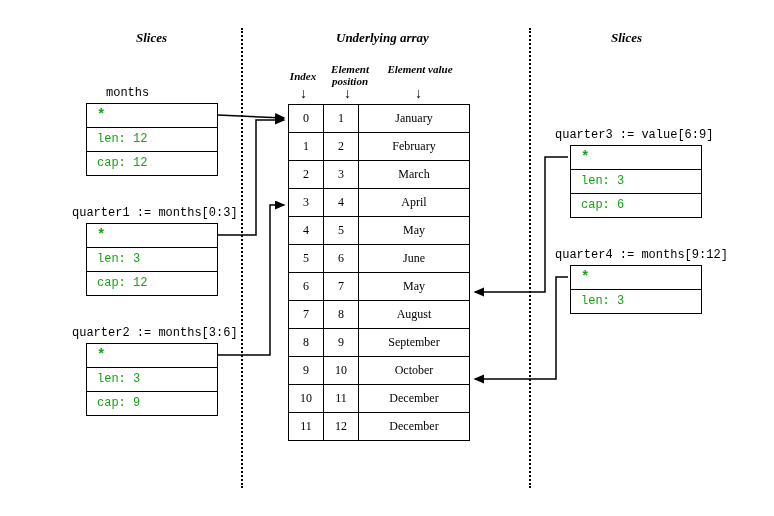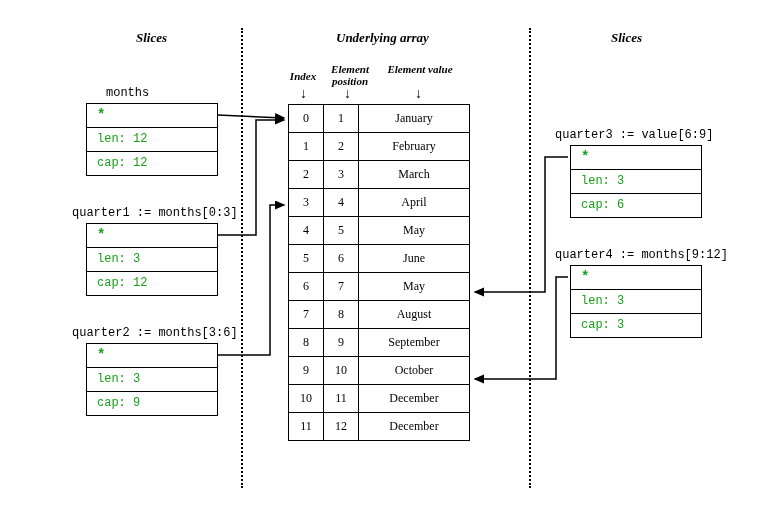--- a/index.html
+++ b/index.html
@@ -199,21 +199,20 @@
   <div class="slice-box" style="left:570px; top:145px;">
     <div class="row"><span class="ptr">*</span></div>
     <div class="row">len: 3</div>
     <div class="row">cap: 6</div>
   </div>
 
   <div class="slice-label" style="left:555px; top:248px;text-align:center;">quarter4 := months[9:12]</div>
   <div class="slice-box" style="left:570px; top:265px;">
     <div class="row"><span class="ptr">*</span></div>
     <div class="row">len: 3</div>
-    <div class="row">cap: 3</div>
   </div>
 
   <svg class="connectors">
     <defs>
       <marker id="ah" markerWidth="8" markerHeight="8" refX="6" refY="3" orient="auto">
         <path d="M0,0 L7,3 L0,6 Z" fill="#000"></path>
       </marker>
     </defs>
 
     <path d="M218,115 L284,118" stroke="#000" fill="none" stroke-width="1.5" marker-end="url(#ah)"></path>

